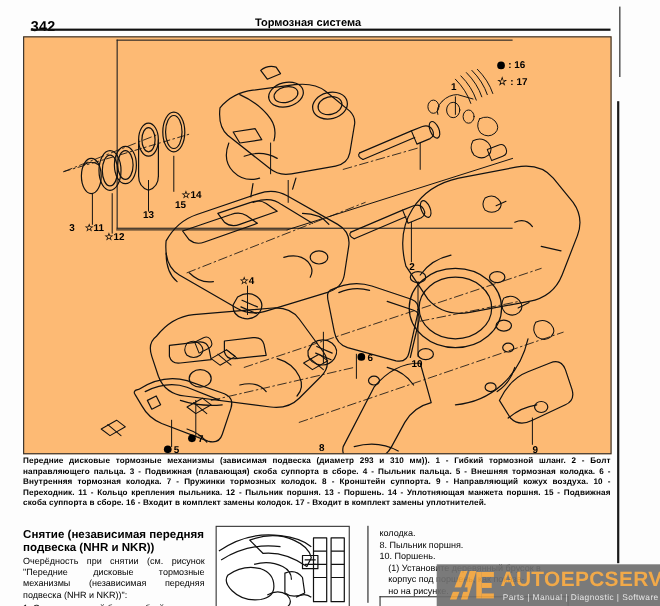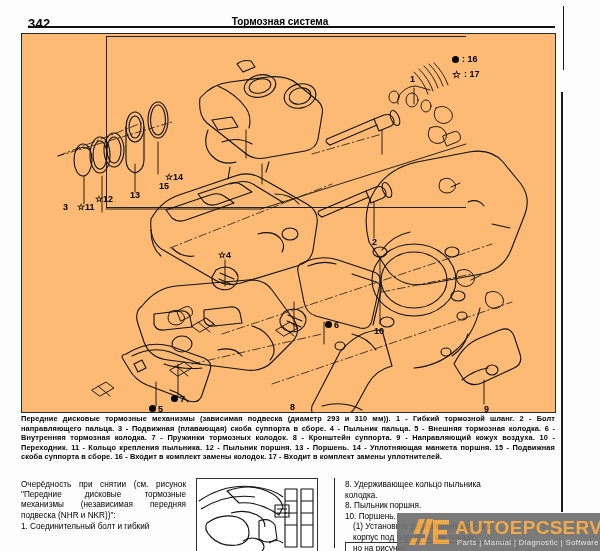--- a/index.html
+++ b/index.html
@@ -262,21 +262,21 @@
       </div>
       <div class="row">
         <span class="star">☆</span>
         <span>: 17</span>
       </div>
     </div>
 
     <div class="cal" style="left:55px;top:168px;">
       <span>☆</span><span>11</span>
     </div>
-    <div class="cal" style="left:73px;top:160px;">
+    <div class="cal" style="left:73px;top:176px;">
       <span>☆</span><span>12</span>
     </div>
     <div class="cal" style="left:108px;top:156px;">13</div>
     <div class="cal" style="left:143px;top:138px;">
       <span>☆</span><span>14</span>
     </div>
     <div class="cal" style="left:137px;top:147px;">15</div>
     <div class="cal" style="left:41px;top:168px;">3</div>
     <div class="cal" style="left:388px;top:40px;">1</div>
     <div class="cal" style="left:350px;top:203px;">2</div>
@@ -296,20 +296,21 @@
       <span>7</span>
     </div>
     <div class="cal" style="left:268px;top:368px;">8</div>
     <div class="cal" style="left:462px;top:370px;">9</div>
     <div class="cal" style="left:352px;top:292px;">10</div>
   </div>
 
   <div class="caption">Передние дисковые тормозные механизмы (зависимая подвеска (диаметр 293 и 310 мм)). 1 - Гибкий тормозной шланг. 2 - Болт направляющего пальца. 3 - Подвижная (плавающая) скоба суппорта в сборе. 4 - Пыльник пальца. 5 - Внешняя тормозная колодка. 6 - Внутренняя тормозная колодка. 7 - Пружинки тормозных колодок. 8 - Кронштейн суппорта. 9 - Направляющий кожух воздуха. 10 - Переходник. 11 - Кольцо крепления пыльника. 12 - Пыльник поршня. 13 - Поршень. 14 - Уплотняющая манжета поршня. 15 - Подвижная скоба суппорта в сборе. 16 - Входит в комплект замены колодок. 17 - Входит в комплект замены уплотнителей.</div>
 
   <div class="col-left">
+    <h2>Снятие (независимая передняя подвеска (NHR и NKR))</h2>
     <p>Очерёдность при снятии (см. рисунок "Передние дисковые тормозные механизмы (независимая передняя подвеска (NHR и NKR))":</p>
     <div class="item">1. Соединительный болт и гибкий</div>
   </div>
 
   <div class="figbox-mid">
     <svg width="120" height="73" viewBox="0 0 120 73">
       <g fill="none" stroke="#111" stroke-width="1.1" stroke-linejoin="round">
         <path d="M2 22 q26 -18 56 -14 q18 2 28 10"></path>
         <path d="M4 30 q26 -16 54 -12"></path>
         <path d="M30 12 q22 -8 40 0 q14 6 16 16 l-4 8 q-20 -14 -40 -12 z"></path>
@@ -323,21 +324,20 @@
         <rect x="78" y="26" width="14" height="12"></rect>
         <path d="M80 30 h10 M80 34 h10"></path>
         <path d="M62 42 q10 -4 16 4 l2 14 q-10 6 -18 0 z"></path>
       </g>
     </svg>
   </div>
 
   <div class="colsep"></div>
 
   <div class="col-right">
-    <div class="li">8. Удерживающее кольцо пыльника</div>
     <div class="li">колодка.</div>
     <div class="li">8. Пыльник поршня.</div>
     <div class="li">10. Поршень.</div>
     <div class="li sub">(1) Установите деревянный брусок в</div>
     <div class="li sub">корпус под поршень, как показа-</div>
     <div class="li sub">но на рисунке.</div>
     <div class="rbox"></div>
   </div>
 
   <div class="scanline" style="left:563px;top:6px;width:1.4px;height:64px;"></div>

